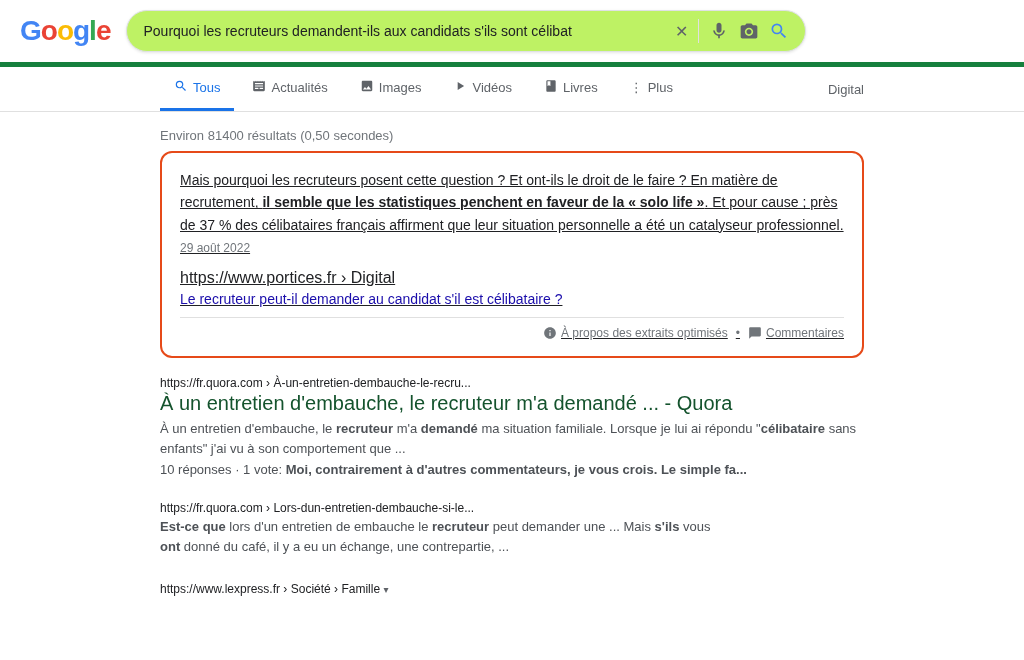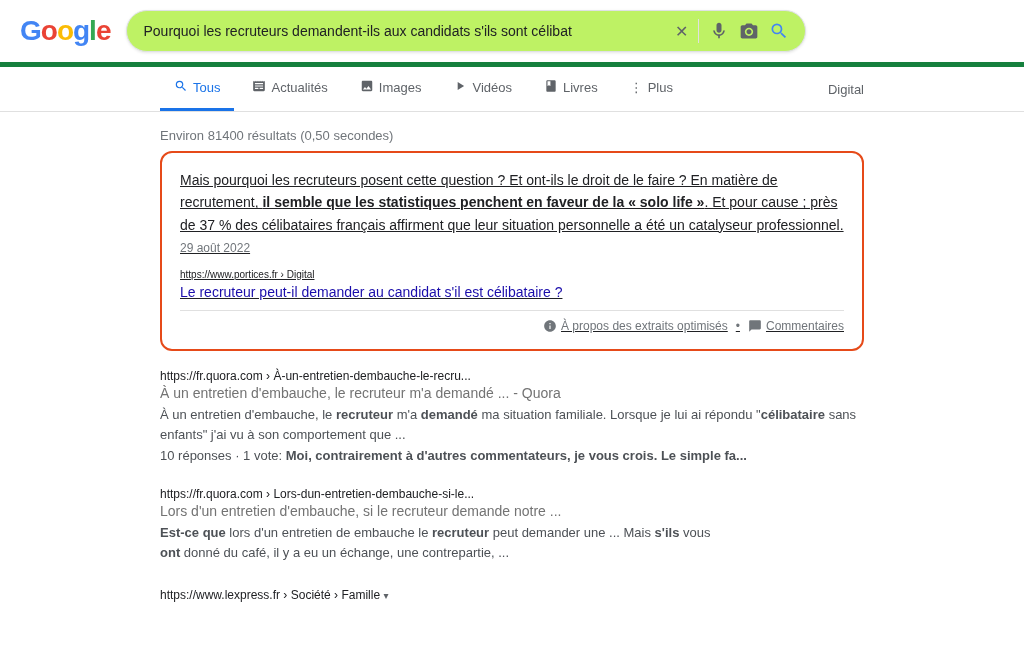--- a/index.html
+++ b/index.html
@@ -140,21 +140,21 @@
       line-height: 1.6;
       margin-bottom: 10px;
     }
     .snippet-text .bold { font-weight: bold; }
     .snippet-date {
       font-size: 12px;
       color: #70757a;
       margin-top: 4px;
     }
     .snippet-url {
-      font-size: 10px;
+      font-size: 16px;
       color: #202124;
       margin-top: 10px;
     }
     .snippet-link {
       font-size: 14px;
       color: #1a0dab;
       text-decoration: none;
       margin-top: 4px;
       display: block;
       cursor: pointer;
@@ -181,22 +181,22 @@
     
     .result {
       margin-bottom: 24px;
     }
     .result-url {
       font-size: 12px;
       color: #202124;
       margin-bottom: 2px;
     }
     .result-title {
-      font-size: 14px;
-      color: #737373;
+      font-size: 20px;
+      color: #14532d;
       text-decoration: none;
       cursor: pointer;
       display: block;
       margin-bottom: 4px;
     }
     .result-snippet {
       font-size: 13px;
       color: #4d5156;
       line-height: 1.58;
     }
@@ -326,21 +326,20 @@
     <div class="result-snippet">
       <span>À un entretien d'embauche, le </span><span class="bold">recruteur</span><span> m'a </span><span class="bold">demandé</span><span> ma situation familiale. Lorsque je lui ai répondu "</span><span class="bold">célibataire</span><span> sans enfants" j'ai vu à son comportement que ...</span>
     </div>
     <div class="result-meta">
       <span>10 réponses · 1 vote: </span><span class="bold">Moi, contrairement à d'autres commentateurs, je vous crois. Le simple fa...</span>
     </div>
   </div>
 
   <div class="result">
     <div class="result-url">https://fr.quora.com › Lors-dun-entretien-dembauche-si-le...</div>
-    <a class="result-title">Lors d'un entretien d'embauche, si le recruteur demande notre ...</a>
     <div class="result-snippet">
       <span class="bold">Est-ce que</span><span> lors d'un entretien de embauche le </span><span class="bold">recruteur</span><span> peut demander une ... Mais </span><span class="bold">s'ils</span><span> vous</span><br>
       <span class="bold">ont</span><span> donné du café, il y a eu un échange, une contrepartie, ...</span>
     </div>
   </div>
 
   <div class="result">
     <div class="result-url">
       <span>https://www.lexpress.fr › Société › Famille</span>
       <span class="breadcrumb-arrow">▾</span>

